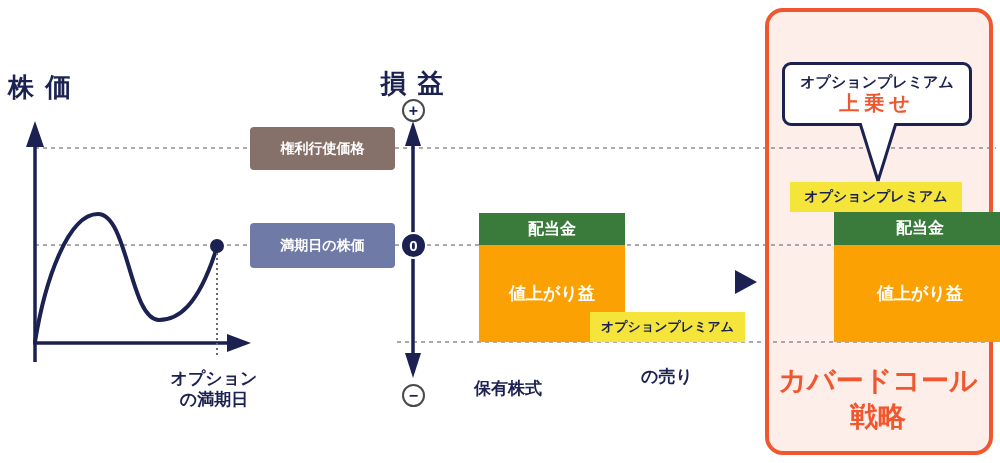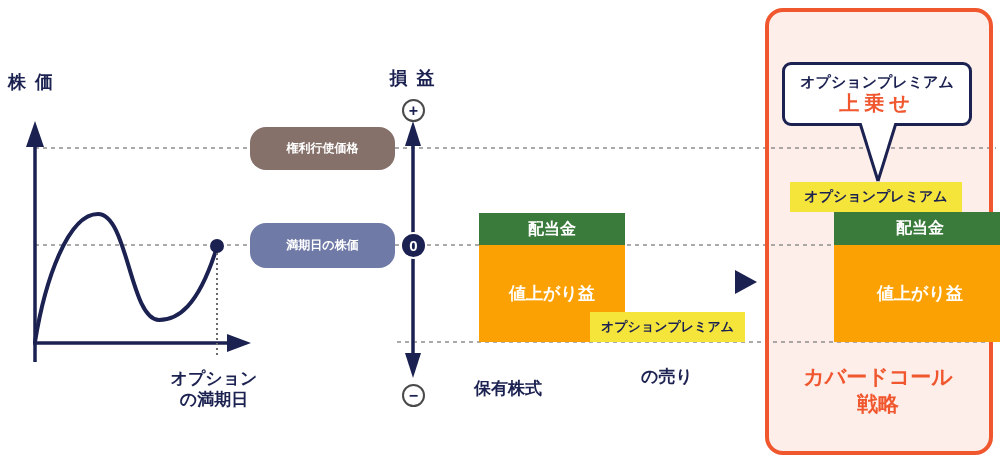--- a/index.html
+++ b/index.html
@@ -9,25 +9,25 @@
 
   
   .panel-bg{position:absolute;left:765px;top:8px;width:228px;height:447px;
     background:var(--panel_bg);border-radius:18px;z-index:0;}
   svg.lines{position:absolute;left:0;top:0;z-index:1;}
   .panel-border{position:absolute;left:765px;top:8px;width:228px;height:447px;
     border:4px solid var(--accent);border-radius:18px;z-index:3;background:transparent;}
 
   
   .lbl{position:absolute;font-weight:bold;color:var(--navy);z-index:4;}
-  .axis-title{font-size:18px;letter-spacing:2px;}
+  .axis-title{font-size:26px;letter-spacing:2px;}
 
   
-  .pbox{position:absolute;left:250px;width:145px;z-index:4;border-radius:16px;
-    color:#fff;font-weight:bold;font-size:12px;display:flex;align-items:center;
+  .pbox{position:absolute;left:250px;width:145px;z-index:4;border-radius:4px;
+    color:#fff;font-weight:bold;font-size:14px;display:flex;align-items:center;
     justify-content:center;text-align:center;}
   .pbox.strike{top:127px;height:43px;background:var(--taupe);}
   .pbox.maturity{top:223px;height:45px;background:var(--slate);}
   .pbox.initial{top:322px;height:44px;background:var(--tan);}
 
   
   .marker{position:absolute;z-index:4;border-radius:50%;display:flex;align-items:center;
     justify-content:center;font-weight:bold;}
   .marker.sign{width:23px;height:23px;left:402px;background:#fff;border:2px solid #4a4a4a;
     color:var(--navy);font-size:16px;line-height:1;}
@@ -44,21 +44,21 @@
   .mid-dividend{left:435px;top:213px;width:146px;height:32px;background:var(--green);font-size:16px;}
   .mid-gain{left:435px;top:245px;width:146px;height:97px;background:var(--orange);font-size:17px;}
   .opt-premium{left:590px;top:312px;width:155px;height:30px;background:var(--yellow);font-size:13px;}
   .cc-premium{left:790px;top:182px;width:172px;height:30px;background:var(--yellow);font-size:14px;z-index:4;}
   .cc-dividend{left:790px;top:212px;width:172px;height:33px;background:var(--green);font-size:16px;}
   .cc-gain{left:790px;top:245px;width:172px;height:97px;background:var(--orange);font-size:17px;}
 
   
   .caption{position:absolute;z-index:4;font-weight:bold;color:var(--navy);font-size:17px;
     text-align:center;line-height:1.25;}
-  .caption.accent{color:var(--accent);font-size:21px;line-height:1.3;}
+  .caption.accent{color:var(--accent);font-size:28px;line-height:1.3;font-family:Liberation Serif, serif;}
 
   
   .callout{position:absolute;left:782px;top:62px;width:190px;height:64px;background:#fff;
     border:3px solid var(--navy);border-radius:9px;z-index:5;display:flex;flex-direction:column;
     align-items:center;justify-content:center;line-height:1.2;}
   .callout .l1{font-weight:bold;color:var(--navy);font-size:15px;}
   .callout .l2{font-weight:bold;color:var(--accent);font-size:20px;letter-spacing:5px;}
   svg.tail{position:absolute;left:848px;top:123px;z-index:5;}
 
   

